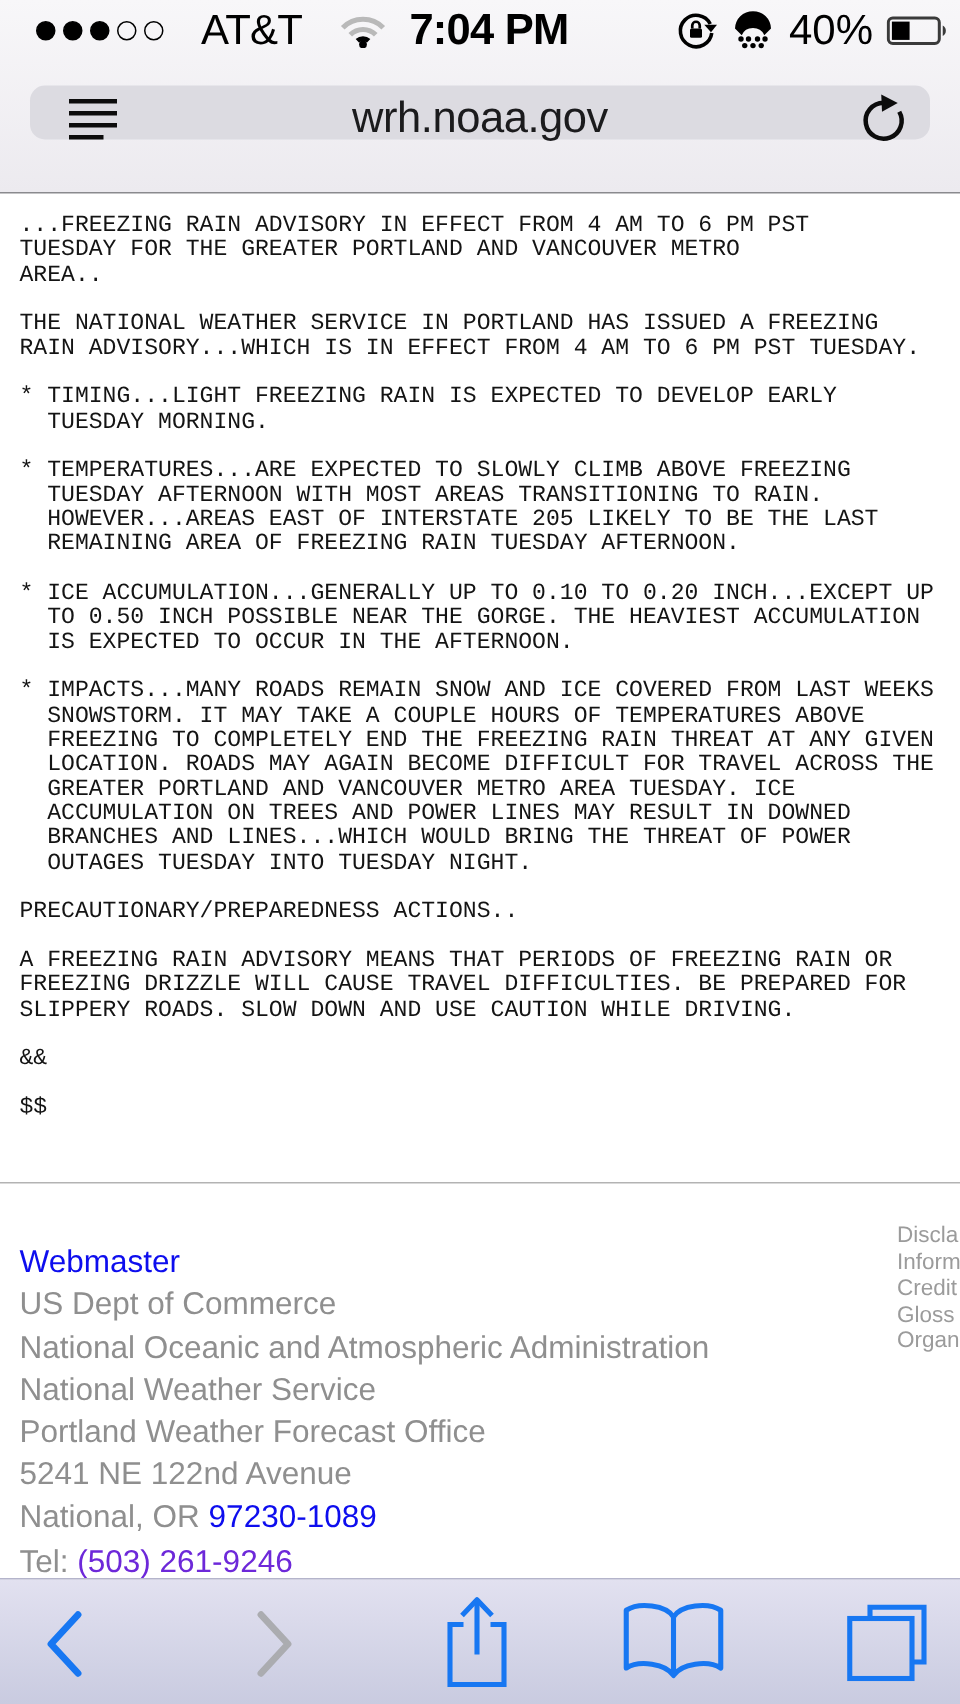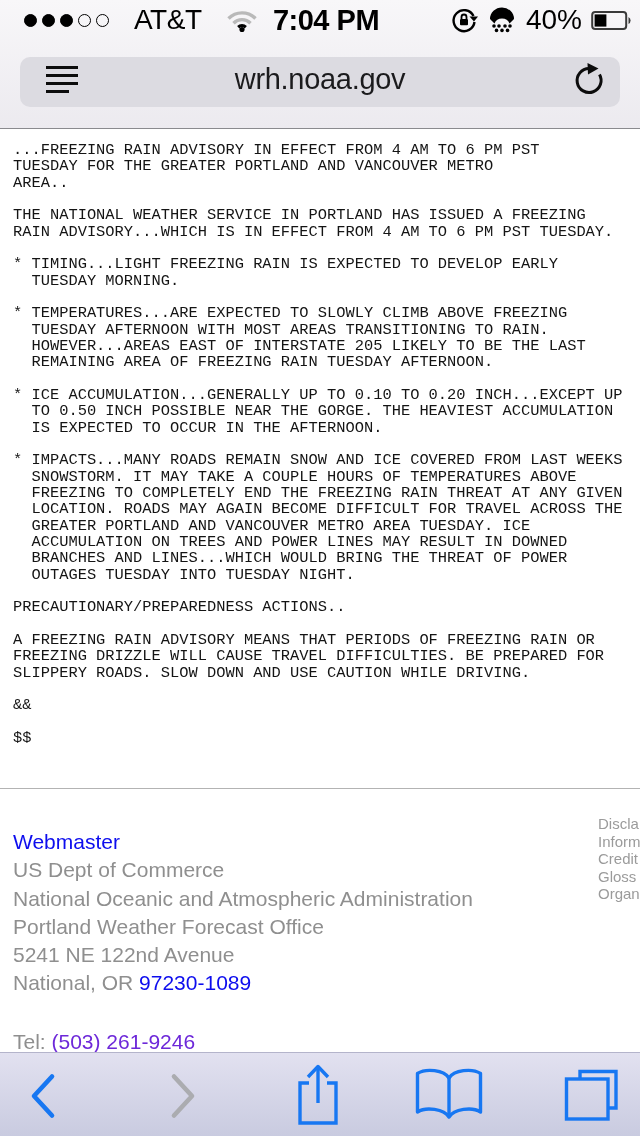--- a/index.html
+++ b/index.html
@@ -16,21 +16,21 @@
   .dots { display:flex; gap:5px; align-items:center; }
   .dot { width:13px; height:13px; border-radius:50%; border:1.5px solid #000; }
   .dot.filled { background:#000; }
   .carrier { font-size:28px; color:#000; letter-spacing:-0.5px; }
   .sb-time { position:absolute; left:12px; right:0; top:0; height:40px; text-align:center;
              font-size:29px; font-weight:bold; color:#000; line-height:40px; letter-spacing:-0.5px; }
   .sb-right { position:absolute; right:8px; top:0; height:40px; display:flex; align-items:center; gap:9px; }
   .pct { font-size:28px; color:#000; }
 
   
-  .urlbar { position:absolute; left:20px; top:57px; width:600px; height:50px;
+  .urlbar { position:absolute; left:20px; top:57px; width:600px; height:36px;
             background:#dcdbe1; border-radius:10px; }
   .reader { position:absolute; left:26px; top:9px; width:32px; height:27px; }
   .reader i { display:block; height:3px; background:#0c0c0c; margin-bottom:5px; }
   .reader i:nth-child(4) { width:23px; margin-bottom:0; }
   .url-text { display:block; width:100%; height:45px; line-height:45px; text-align:center;
               font-size:29px; color:#1b1b1d; letter-spacing:-0.3px; }
   .reload { position:absolute; right:14px; top:5px; }
 
   
   .page { position:absolute; top:130px; left:0; width:640px; height:1006px; background:#fff; z-index:1; }
@@ -155,20 +155,21 @@
 &amp;&amp;
 
 $$</pre>
 
     <div class="rule"></div>
 
     <div class="f-left">
       <div class="link">Webmaster</div>
       <div>US Dept of Commerce</div>
       <div>National Oceanic and Atmospheric Administration</div>
+      <div>National Weather Service</div>
       <div>Portland Weather Forecast Office</div>
       <div>5241 NE 122nd Avenue</div>
       <div><span>National, OR </span><span class="link">97230-1089</span></div>
     </div>
 
     <div class="f-tel">
       <span>Tel: </span><span class="link">(503) 261-9246</span>
     </div>
 
     <div class="f-right">

